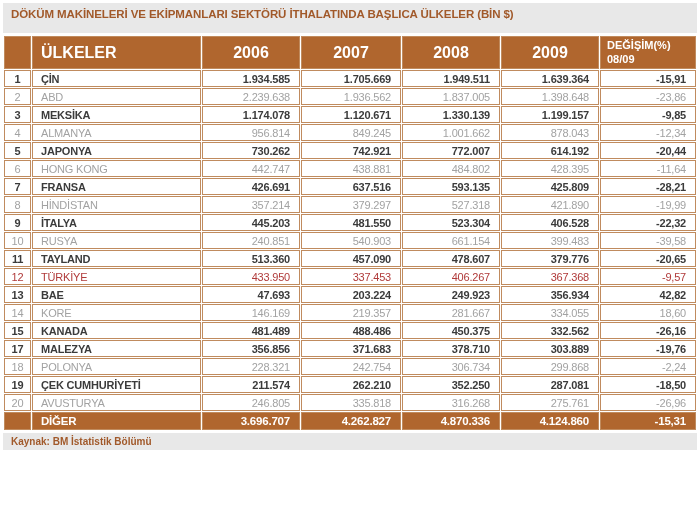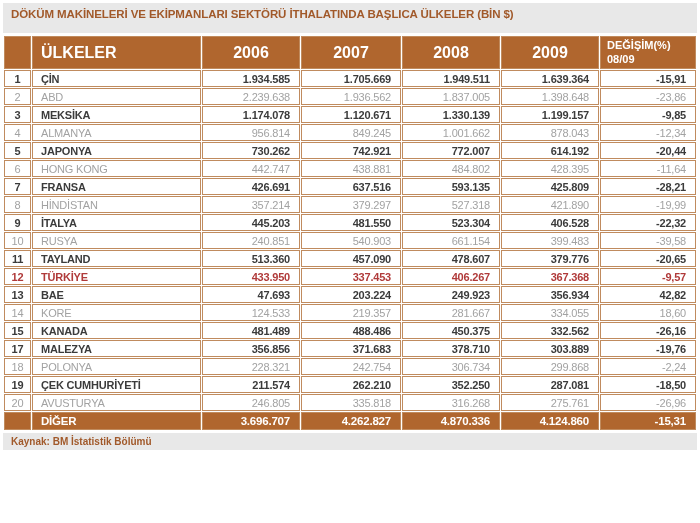--- a/index.html
+++ b/index.html
@@ -33,21 +33,21 @@
   th.col-change { text-align:left; padding-left:6px; font-size:11px; }
   th.col-change span { display:block; line-height:1.25; }
 
   tbody td { background:#ffffff; height:17px; font-size:11px; letter-spacing:-0.2px; }
   td.rank    { text-align:center; padding:0; }
   td.country { text-align:left; padding-left:8px; }
   td.num     { text-align:right; padding-right:9px; }
 
   tr.dark td { color:#3b3b3b; font-weight:bold; }
   tr.gray td { color:#a2a2a2; font-weight:normal; }
-  tr.red  td { color:#b03a3a; font-weight:bold; }
+  tr.red  td { color:#b03a3a; font-weight:normal; }
 
   tr.summary td {
     background:#b0662e; color:#ffffff; font-weight:bold;
     height:18px; font-size:11.5px;
   }
 
   .source-bar {
     background:#e8e8e8; color:#a1592a;
     font-weight:bold; font-size:10px;
     padding:3px 8px 0 8px; height:14px; margin-top:2px;
@@ -200,21 +200,21 @@
           <td class="country">BAE</td>
           <td class="num">47.693</td>
           <td class="num">203.224</td>
           <td class="num">249.923</td>
           <td class="num">356.934</td>
           <td class="num">42,82</td>
         </tr>
         <tr class="data-row gray">
           <td class="rank">14</td>
           <td class="country">KORE</td>
-          <td class="num">124.533</td>
+          <td class="num">146.169</td>
           <td class="num">219.357</td>
           <td class="num">281.667</td>
           <td class="num">334.055</td>
           <td class="num">18,60</td>
         </tr>
         <tr class="data-row dark">
           <td class="rank">15</td>
           <td class="country">KANADA</td>
           <td class="num">481.489</td>
           <td class="num">488.486</td>

